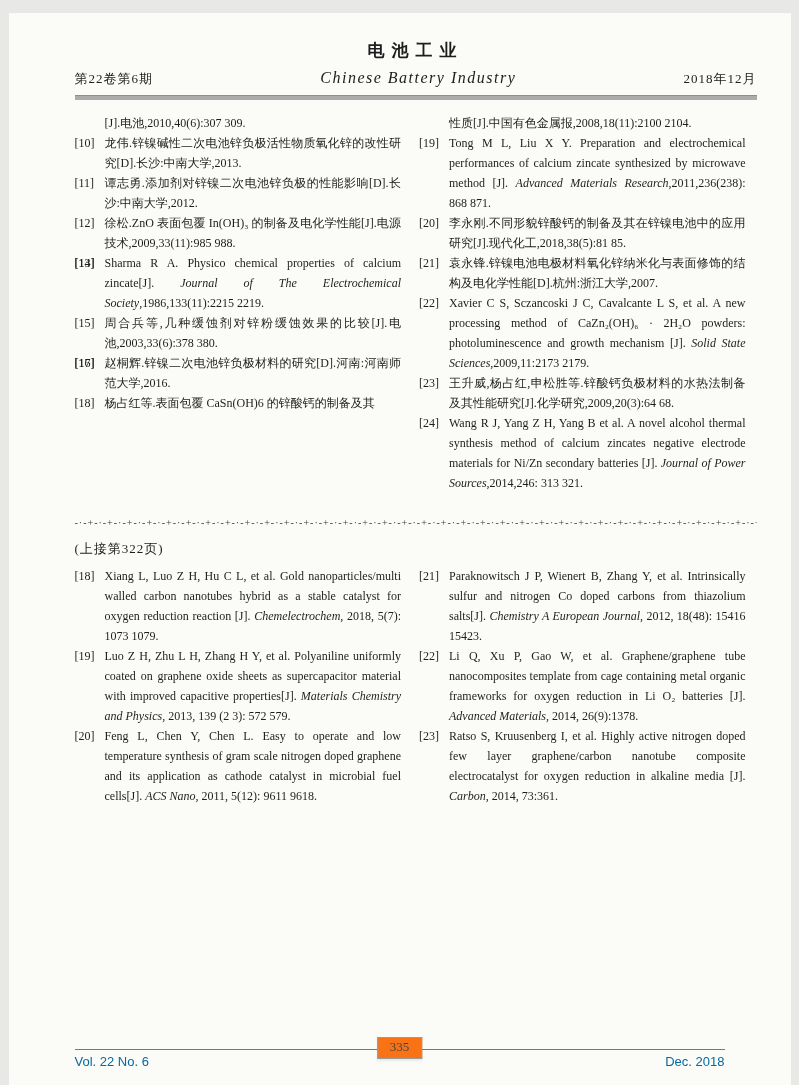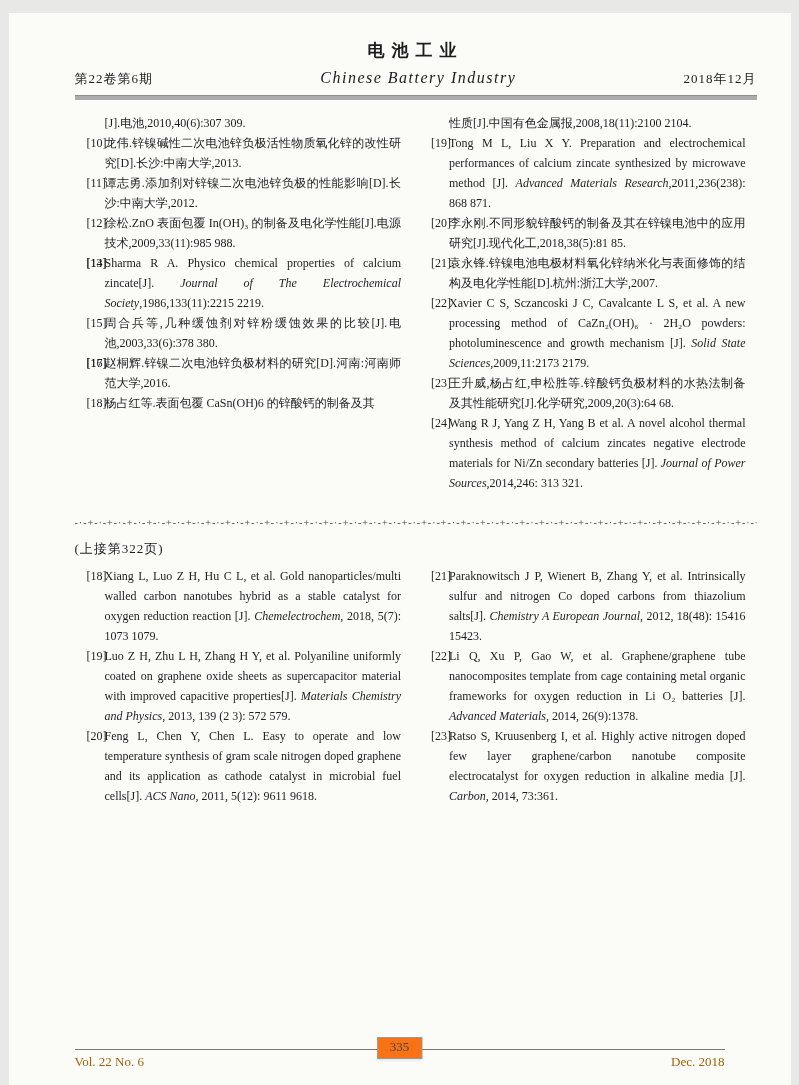--- a/index.html
+++ b/index.html
@@ -11,37 +11,37 @@
   
   .jt{text-align:center;font-weight:bold;font-size:17px;letter-spacing:7px;}
   .hrow{display:flex;justify-content:space-between;align-items:baseline;margin-top:7px;}
   .hissue,.hdate{font-size:13px;letter-spacing:1px;}
   .jen{font-style:italic;font-size:16px;letter-spacing:1.5px;}
   .hrule{height:4px;background:#adabab;border-top:1px solid #8f8d8d;margin-top:7px;}
   
   .refs{display:flex;gap:18px;margin-top:13px;}
   .col{width:326.5px;font-size:12px;line-height:20px;text-align:justify;text-justify:inter-character;}
   .ref{position:relative;padding-left:30px;}
-  .lab{position:absolute;left:12px;top:0;}
+  .lab{position:absolute;left:0;top:0;}
   .ref em{font-style:italic;}
   
   .divider{margin-top:24px;height:14px;overflow:hidden;white-space:nowrap;
     font-size:10px;letter-spacing:1px;color:#3a3a3a;text-align:center;}
   .cont-note{font-size:13px;margin-top:9px;letter-spacing:1px;}
   .refs.second{margin-top:8px;}
   
   .pfooter{position:absolute;left:66px;right:66px;top:1036px;}
   .frule{border-top:1.5px solid #777;position:relative;height:0;}
   .pagenum{
     position:absolute;left:50%;top:-13px;transform:translateX(-50%);
     background:#f97316;border:1px solid #9a9a9a;padding:1px 12px 3px 12px;
     font-size:13px;color:#444;box-shadow:0 2px 2px rgba(0,0,0,0.08);
   }
   .frow{display:flex;justify-content:space-between;margin-top:4px;
-    font-family:Liberation Serif, serif;font-size:13px;color:#a16207;}
+    font-family:Liberation Sans, sans-serif;font-size:13px;color:#0369a1;}
 </style>
 </head>
 <body>
 
 <div class="page">
 
   <header>
     <div class="jt">电池工业</div>
     <div class="hrow">
       <span class="hissue">第22卷第6期</span>

